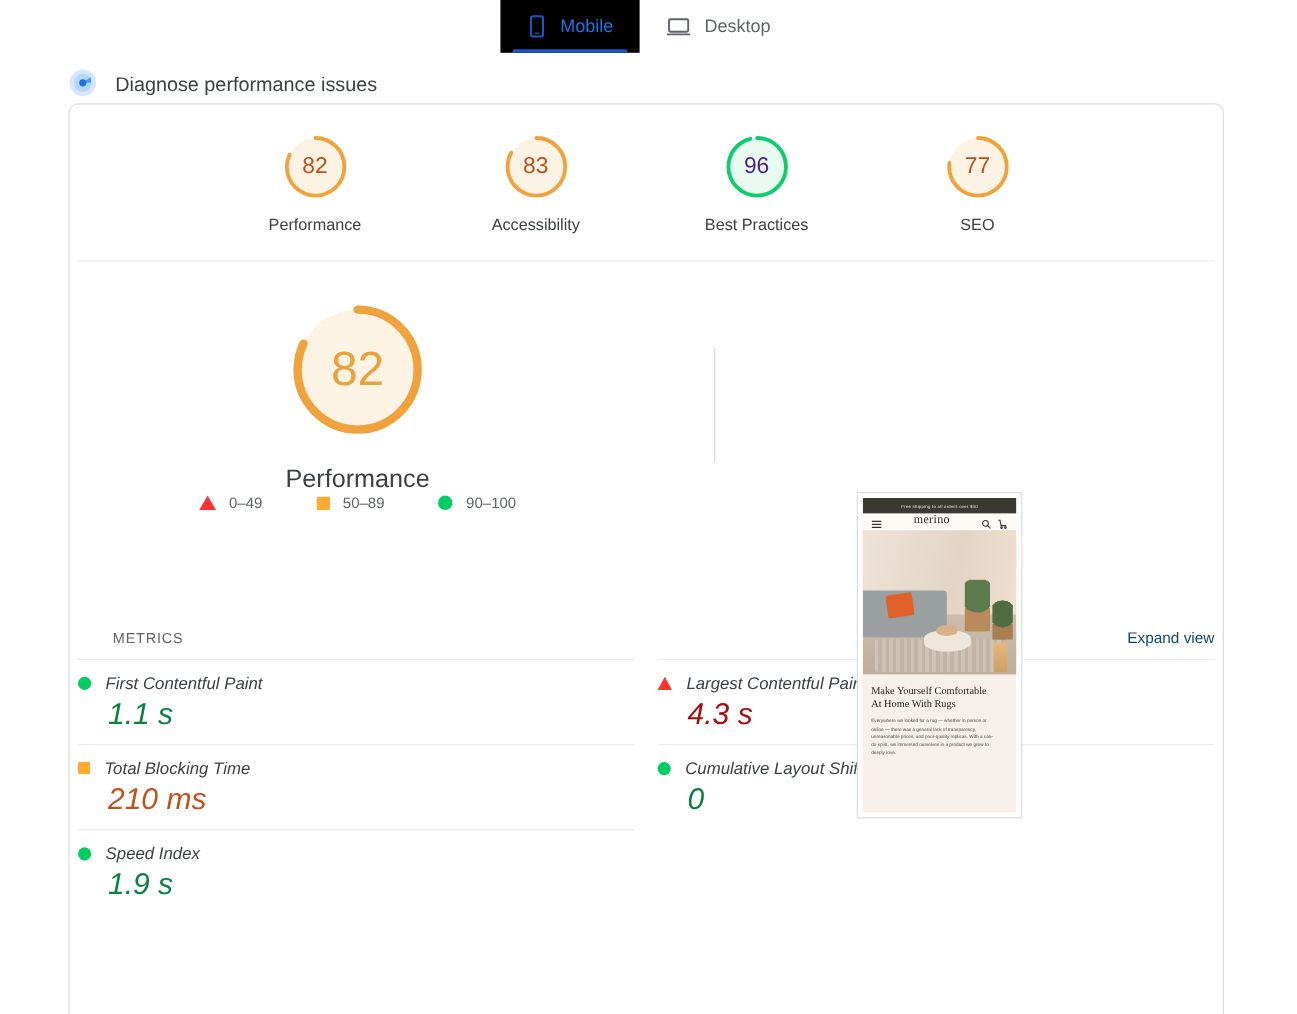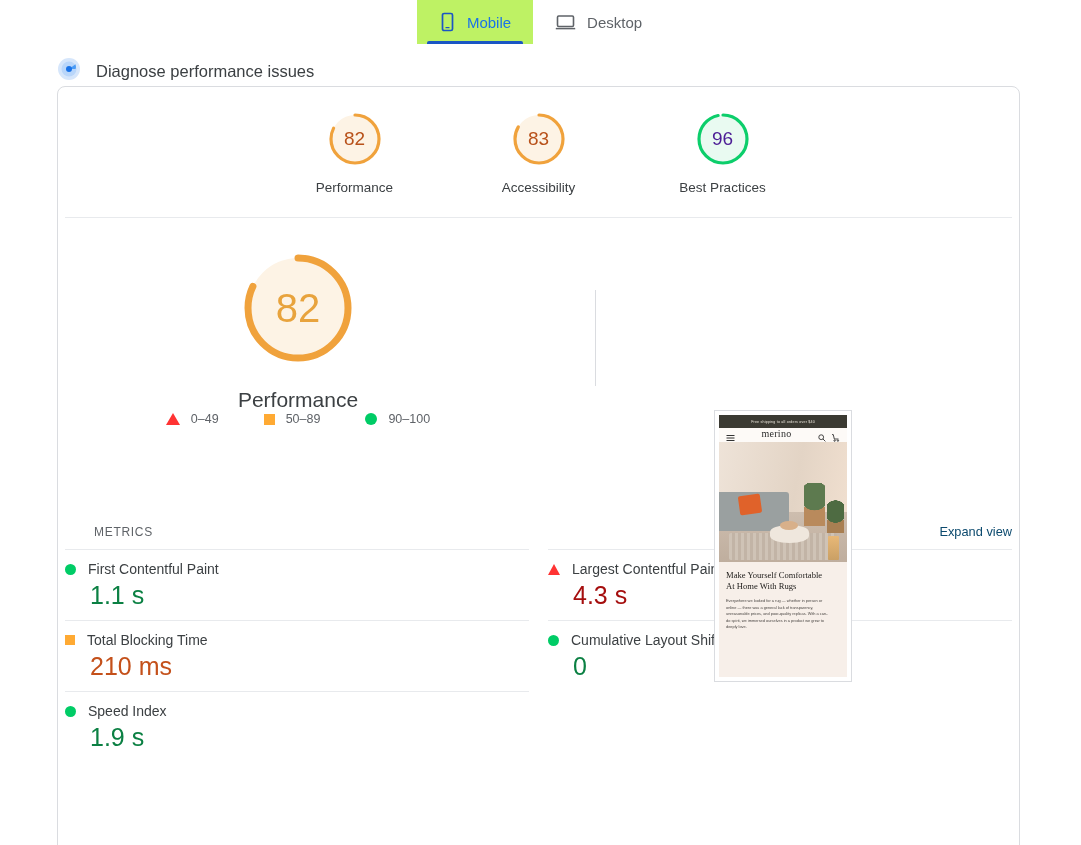--- a/index.html
+++ b/index.html
@@ -24,21 +24,21 @@
   .tab {
     display: flex; align-items: center; gap: 11px;
     padding: 0 22px;
     font-size: 15px;
     color: #5f6368;
     position: relative;
     cursor: pointer;
     height: 44px;
   }
   .tab .tablabel { line-height: 1; }
-  .tab.active { background: #bef264; color: #1a73e8; }
+  .tab.active { background: #000000; color: #1a73e8; }
   .tab.active .tablabel { color: #1a73e8; }
   .tab.active::after {
     content: "";
     position: absolute;
     left: 10px; right: 10px; bottom: 0;
     height: 3px;
     background: #1a56c4;
     border-radius: 2px 2px 0 0;
   }
   .tab svg { display:block; }
@@ -230,21 +230,21 @@
   }
   .metrics-label { font-size: 12px; letter-spacing:.7px; color:#5f6368; font-weight:500; }
   .expand-view { font-size: 12.8px; color:#0c4a6e; cursor:pointer; }
 
   .metrics-grid {
     display:flex;
     gap: 19px;
     padding: 0 7px;
     margin-top: 10px;
   }
-  .mcol { flex: 1; }
+  .mcol { flex: 1; font-style: italic; }
   .mrow {
     border-top: 1px solid #e8eaed;
     padding: 11px 0 10px 0;
   }
   .mrow:first-child { border-top: 1px solid #e8eaed; }
   .mrow-head { display:flex; align-items:center; gap: 12px; }
   .mname { font-size: 14px; color:#3c4043; }
   .mval { font-size: 25px; margin-top: 4px; margin-left: 25px; }
   .m-good { color:#0b8043; }
   .m-avg  { color:#c4501a; }
@@ -324,20 +324,30 @@
       <div class="gauge-ring">
         <svg width="56" height="56" viewBox="0 0 56 56">
           <circle cx="28" cy="28" r="24" fill="#e9faf1"></circle>
           <circle cx="28" cy="28" r="24" fill="none" stroke="#0cce6b" stroke-width="3.2" stroke-linecap="round" stroke-dasharray="144.8 150.8" transform="rotate(-90 28 28)"></circle>
         </svg>
         <span class="num" style="color:#4c1d95">96</span>
       </div>
       <div class="gauge-label">Best Practices</div>
     </div>
 
+    <div class="gauge-item">
+      <div class="gauge-ring">
+        <svg width="56" height="56" viewBox="0 0 56 56">
+          <circle cx="28" cy="28" r="24" fill="#fdf3e5"></circle>
+          <circle cx="28" cy="28" r="24" fill="none" stroke="#f0a23c" stroke-width="3.2" stroke-linecap="round" stroke-dasharray="116.1 150.8" transform="rotate(-90 28 28)"></circle>
+        </svg>
+        <span class="num" style="color:#b8511a">77</span>
+      </div>
+      <div class="gauge-label">SEO</div>
+    </div>
   </div>
 
   <div class="section-divider"></div>
 
   <div class="main-panel">
     <div class="big-left">
       <div class="big-ring">
         <svg width="116" height="116" viewBox="0 0 116 116">
           <circle cx="58" cy="58" r="50" fill="#fdf3e5"></circle>
           <circle cx="58" cy="58" r="50" fill="none" stroke="#f0a23c" stroke-width="7" stroke-linecap="round" stroke-dasharray="257.6 314.2" transform="rotate(-90 58 58)"></circle>

